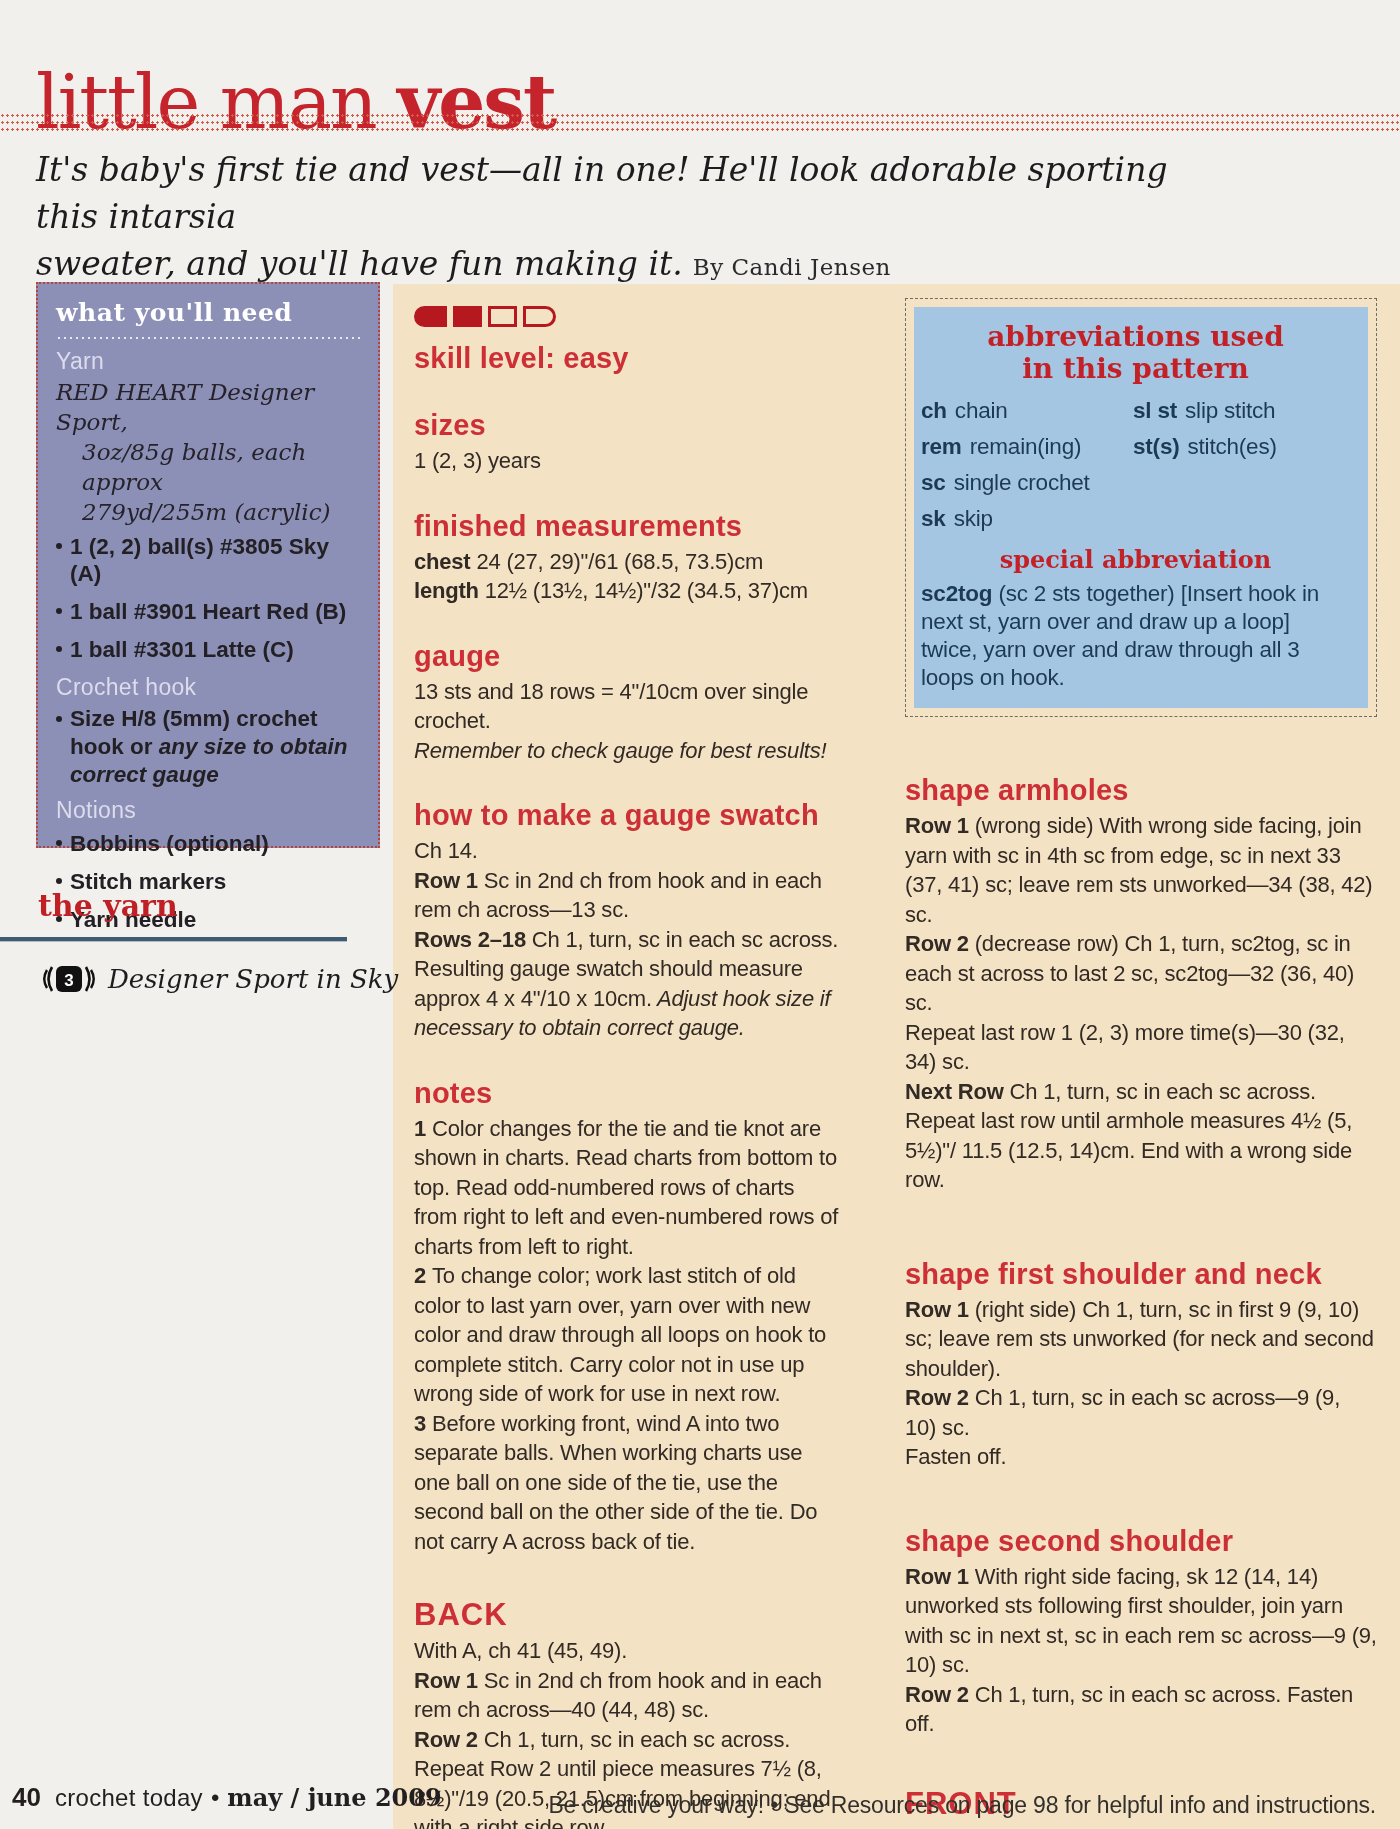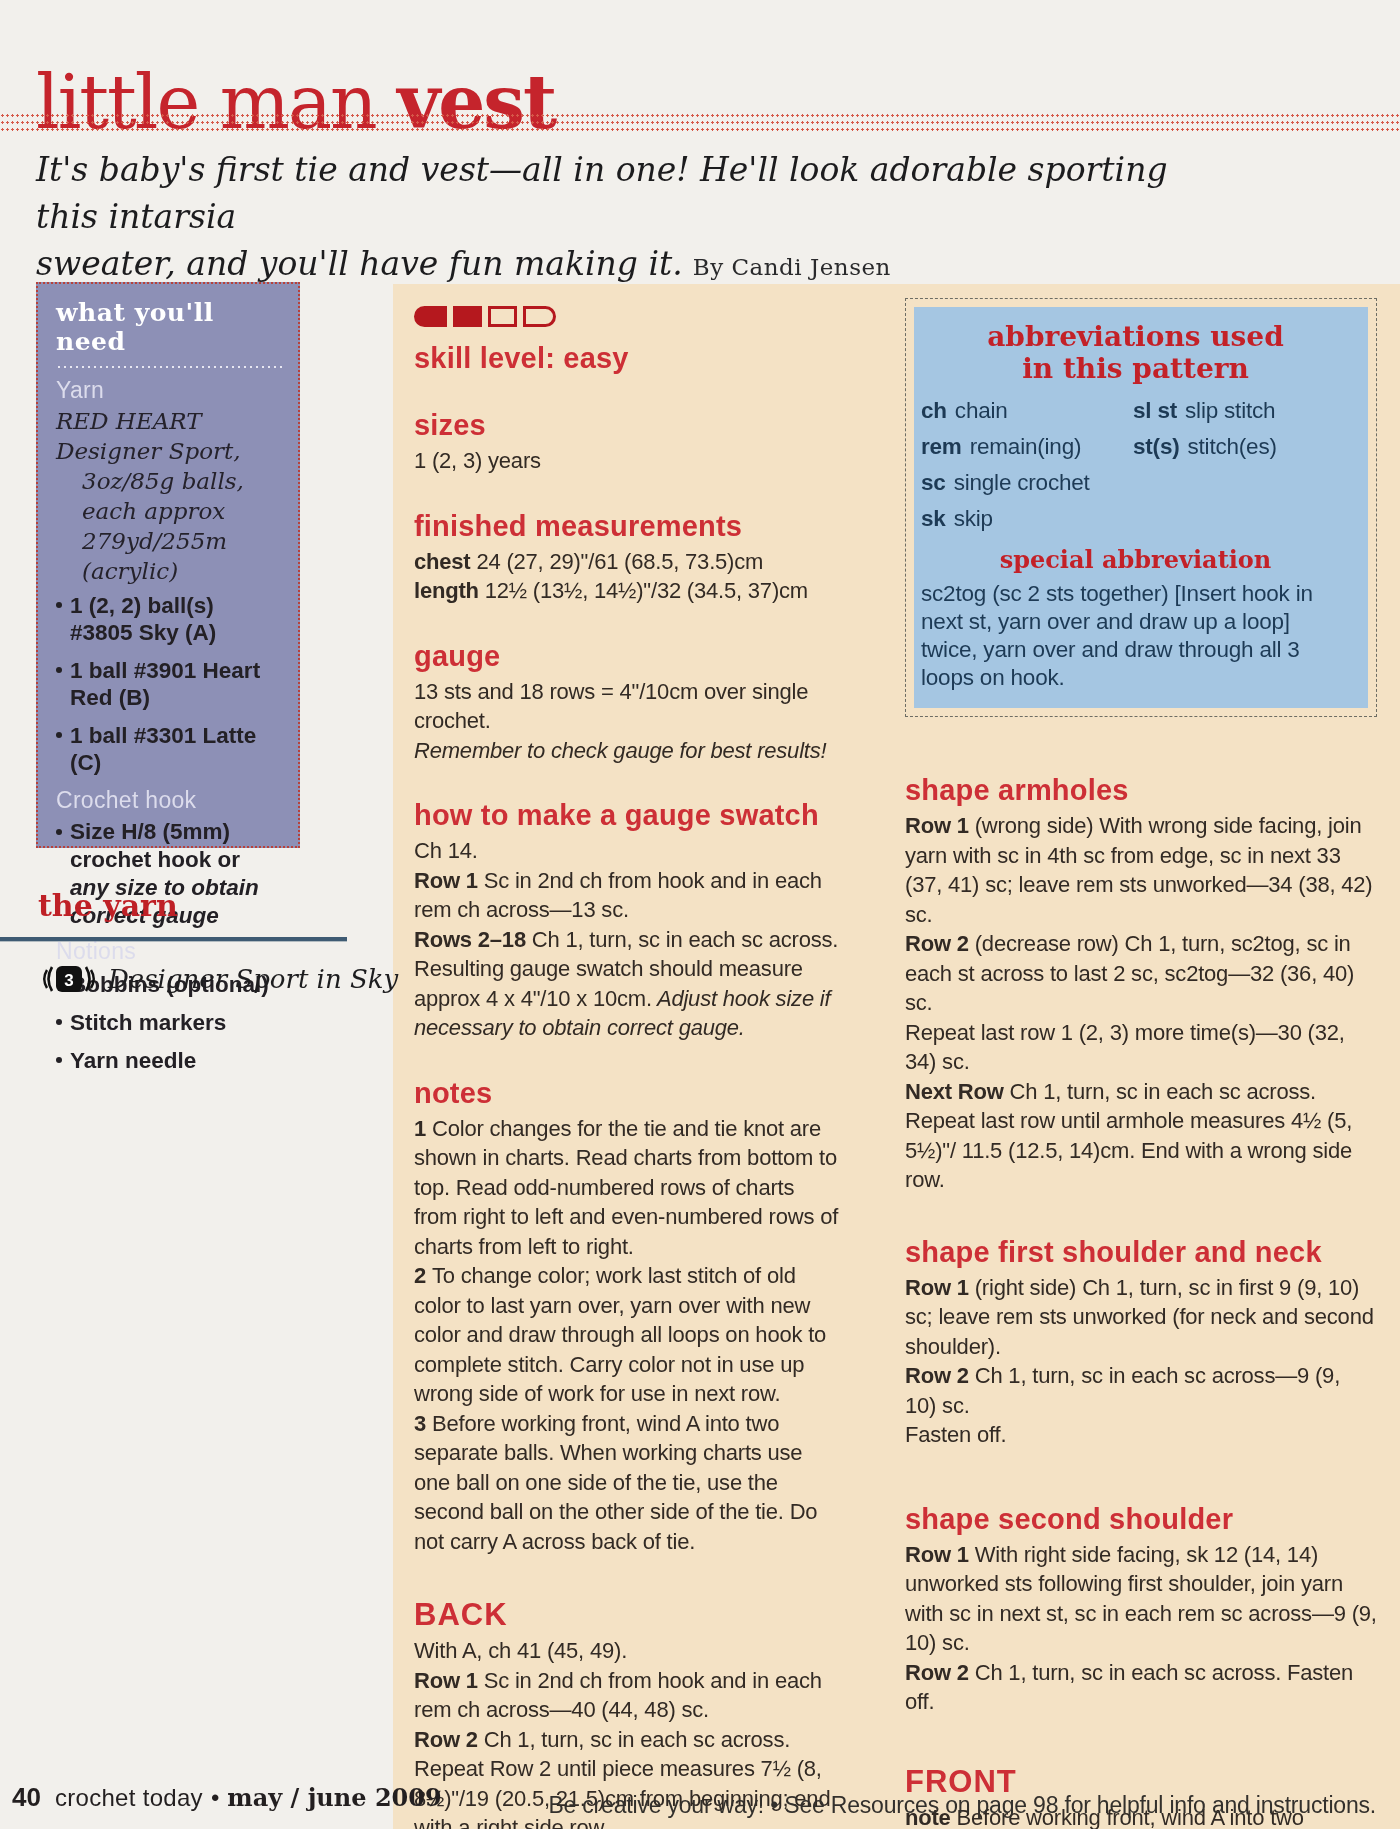--- a/index.html
+++ b/index.html
@@ -12,21 +12,21 @@
   .masthead .light{font-weight:400;}
   .masthead .heavy{font-weight:700;}
   .dotted-rule{position:absolute;left:0;top:112px;width:1400px;height:21px;
     background-image:radial-gradient(circle,#d65a4a 1.1px,rgba(0,0,0,0) 1.4px);background-size:5px 7px;}
 
   
   .intro{position:absolute;left:36px;top:146px;width:1180px;font-family:"DejaVu Serif",serif;font-style:italic;font-size:33px;line-height:47px;color:#1c1c1e;}
   .intro .byline{font-style:normal;font-size:23px;color:#2a2a2c;letter-spacing:.5px;margin-left:10px;}
 
   
-  .needs{position:absolute;left:36px;top:282px;width:264px;height:566px;box-sizing:border-box;
+  .needs{position:absolute;left:36px;top:282px;width:344px;height:566px;box-sizing:border-box;
     background:#8d90b6;border:2px dotted #b8413a;padding:14px 16px 10px 18px;color:#232025;}
   .needs h2{margin:0;font-family:"DejaVu Serif",serif;font-weight:700;font-size:25px;color:#fff;letter-spacing:.5px;}
   .needs .wsep{height:4px;margin:9px 0 6px 0;
     background-image:radial-gradient(circle,#e8e8f2 1px,rgba(0,0,0,0) 1.3px);background-size:6px 4px;background-repeat:repeat-x;}
   .needs .label{font-size:23px;color:#dcdcec;margin:8px 0 2px 0;letter-spacing:.3px;}
   .yarn-desc{font-family:"DejaVu Serif",serif;font-style:italic;font-size:23px;line-height:30px;color:#25222b;}
   .yarn-desc .ind{padding-left:26px;}
   .blist{list-style:none;margin:6px 0 0 0;padding:0;}
   .blist li{position:relative;padding-left:14px;font-size:22.5px;line-height:27px;font-weight:700;margin:0 0 11px 0;}
   .blist li .dot{position:absolute;left:0;top:10px;width:6px;height:6px;border-radius:50%;background:#232025;}
@@ -64,21 +64,21 @@
   .abbr-frame{border:1px dashed #6d6d64;padding:8px;}
   .abbr-box{background:#a5c6e2;padding:14px 18px 16px 7px;color:#1d3a55;}
   .abbr-box .abbr-title{margin:0;text-align:center;font-family:"DejaVu Serif",serif;font-weight:700;font-size:28px;line-height:32px;color:#c32128;}
   .abbr-cols{display:flex;margin-top:12px;}
   .abbr-cols .acol{flex:1;}
   .abbr-cols .acol.left{flex:0 0 212px;}
   .abbr-entry{font-size:22.5px;line-height:27px;margin-bottom:9px;letter-spacing:-.2px;}
   .abbr-entry b{font-weight:700;margin-right:8px;}
   .special-title{margin:4px 0 6px 0;text-align:center;font-family:"DejaVu Serif",serif;font-weight:700;font-size:24px;color:#c32128;}
   .special-text{font-size:22.5px;line-height:28px;letter-spacing:-.2px;}
-  .special-text b{font-weight:400;}
+  .special-text b{font-weight:700;}
 
   
   .footer-left{position:absolute;left:12px;top:1782px;font-size:24px;color:#231f20;}
   .footer-left .pn{font-weight:700;font-size:26px;margin-right:14px;}
   .footer-left .mag{letter-spacing:.3px;}
   .footer-left .sep{margin:0 8px;}
   .footer-left .issue{font-family:"DejaVu Serif",serif;font-weight:700;}
   .footer-right{position:absolute;right:24px;top:1792px;font-size:23px;color:#33302c;letter-spacing:-.2px;}
 </style>
 </head>
@@ -244,21 +244,21 @@
       <div class="body-lines">
 
       <p><b class="lead">Row 1</b><span>(wrong side) With wrong side facing, join yarn with sc in 4th sc from edge, sc in next 33 (37, 41) sc; leave rem sts unworked—34 (38, 42) sc.</span><i></i></p>
           <p><b class="lead">Row 2</b><span>(decrease row) Ch 1, turn, sc2tog, sc in each st across to last 2 sc, sc2tog—32 (36, 40) sc.</span><i></i></p>
           <p><b class="lead"></b><span>Repeat last row 1 (2, 3) more time(s)—30 (32, 34) sc.</span><i></i></p>
           <p><b class="lead">Next Row</b><span>Ch 1, turn, sc in each sc across.</span><i></i></p>
           <p><b class="lead"></b><span>Repeat last row until armhole measures 4½ (5, 5½)"/ 11.5 (12.5, 14)cm. End with a wrong side row.</span><i></i></p>
         </div>
     </section>
 
-    <section class="sec" style="margin-top:40px">
+    <section class="sec" style="margin-top:62px">
       <h3 class="red-h">shape first shoulder and neck</h3>
       <div class="body-lines">
 
       <p><b class="lead">Row 1</b><span>(right side) Ch 1, turn, sc in first 9 (9, 10) sc; leave rem sts unworked (for neck and second shoulder).</span><i></i></p>
           <p><b class="lead">Row 2</b><span>Ch 1, turn, sc in each sc across—9 (9, 10) sc.</span><i></i></p>
           <p><b class="lead"></b><span>Fasten off.</span><i></i></p>
         </div>
     </section>
 
     <section class="sec" style="margin-top:52px">

